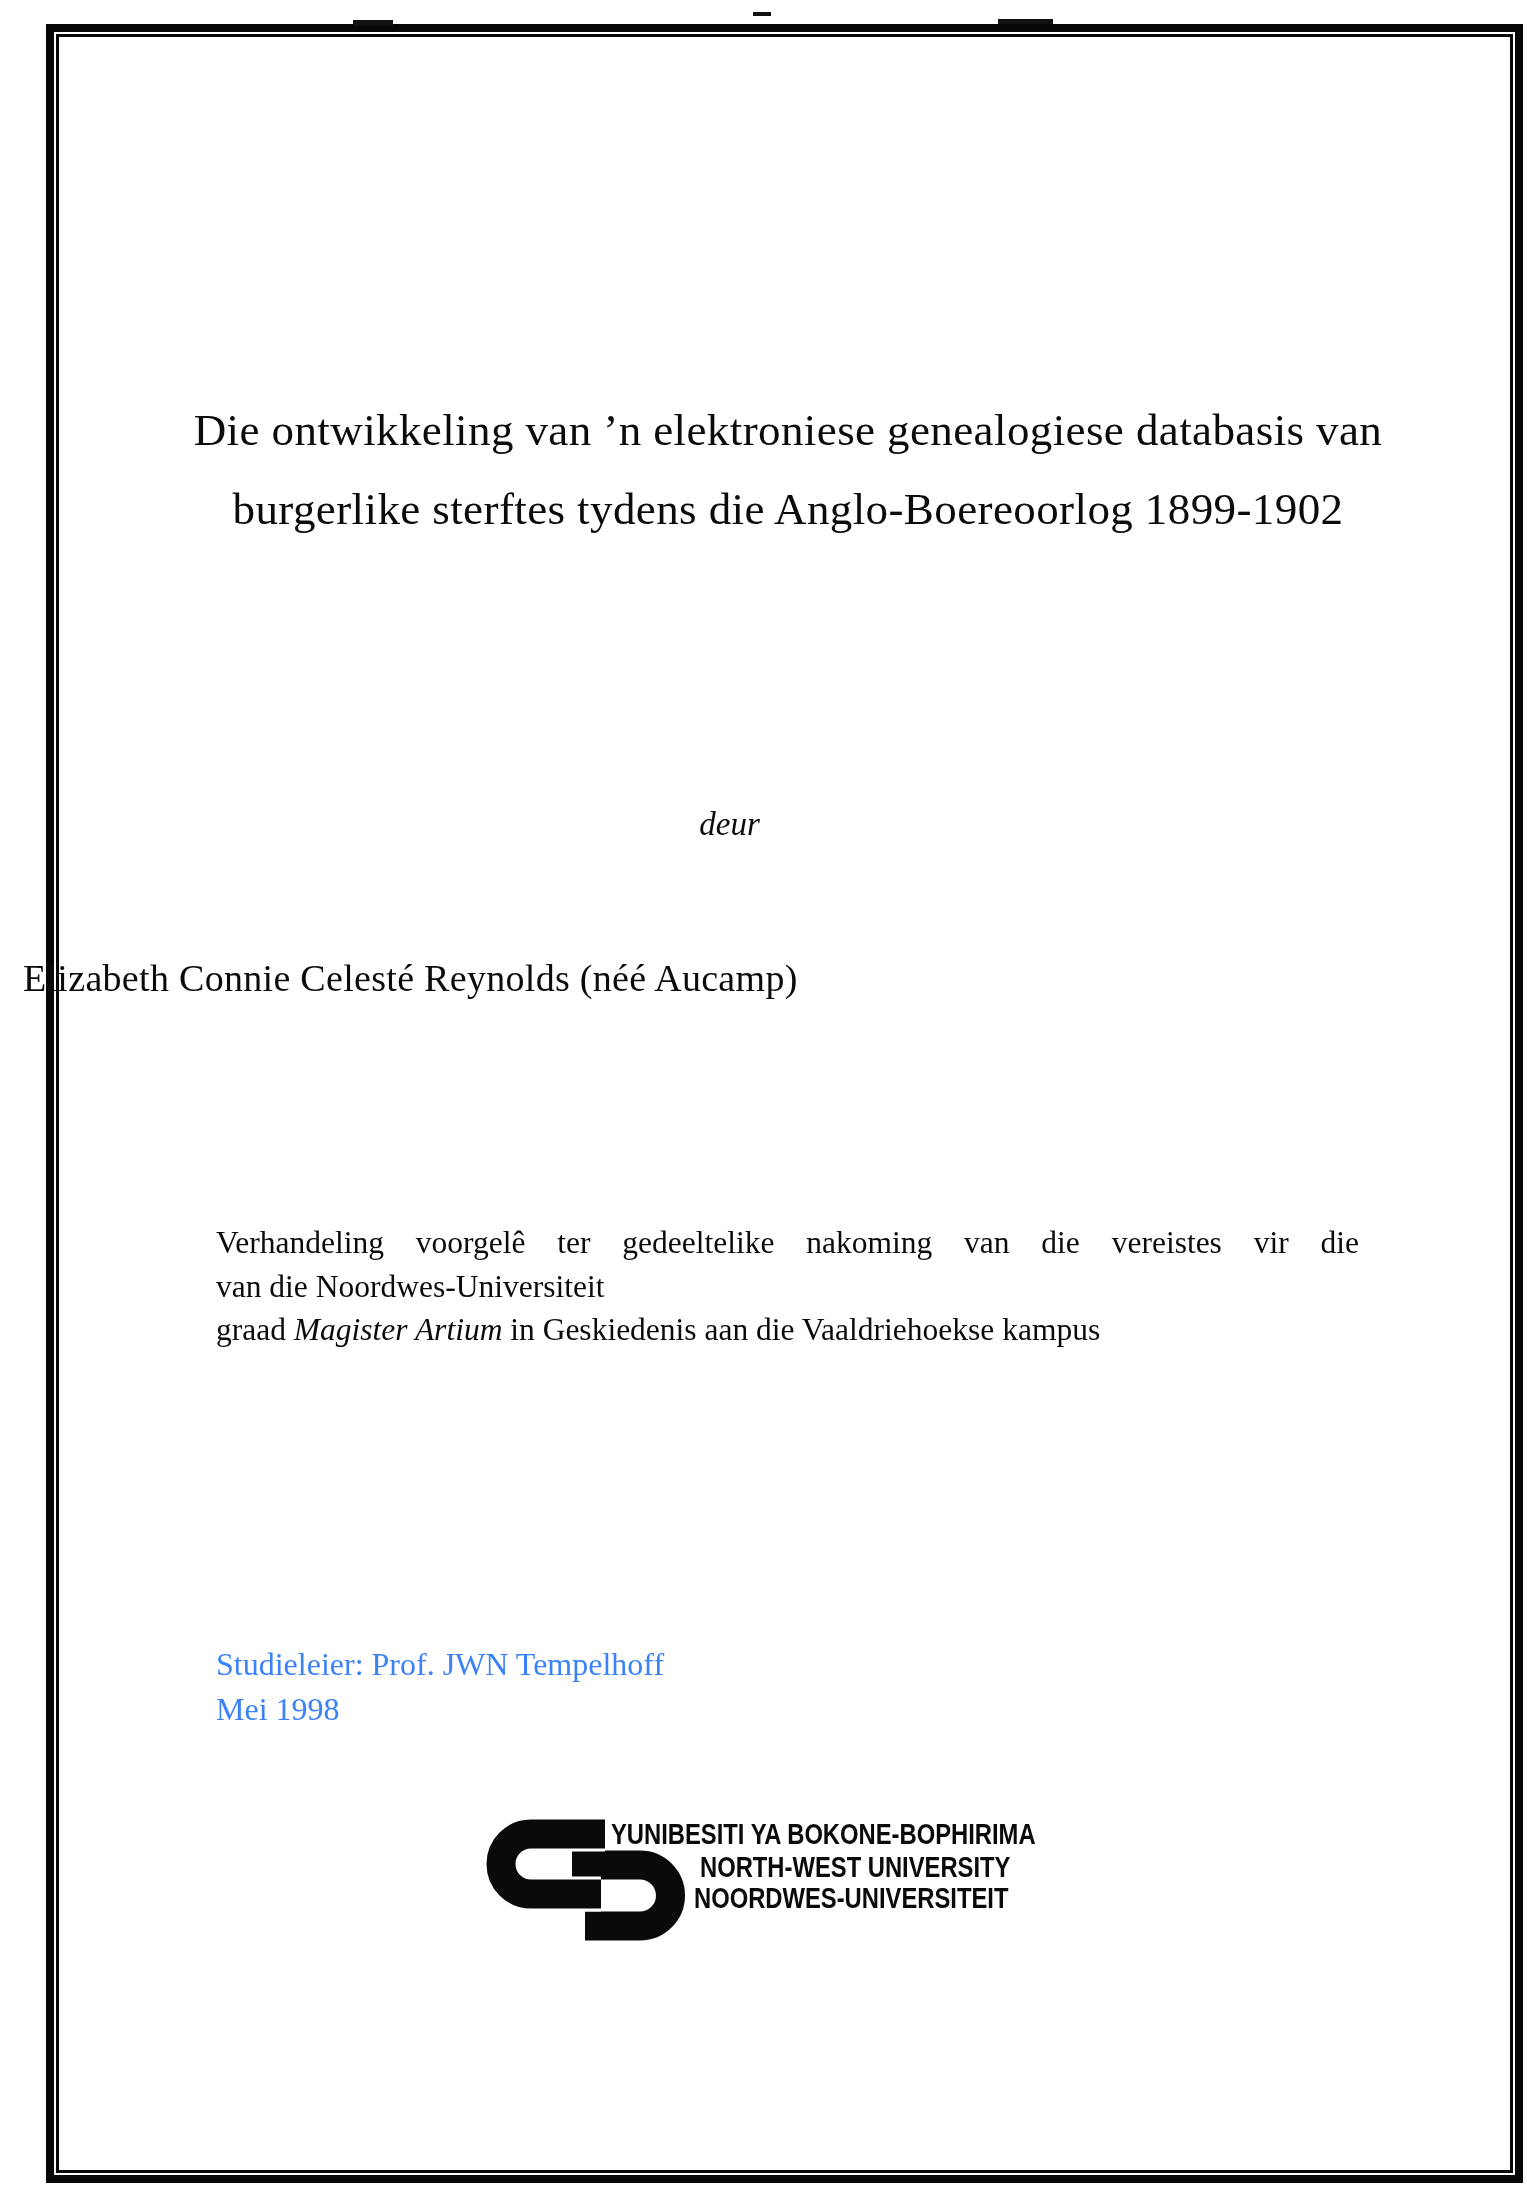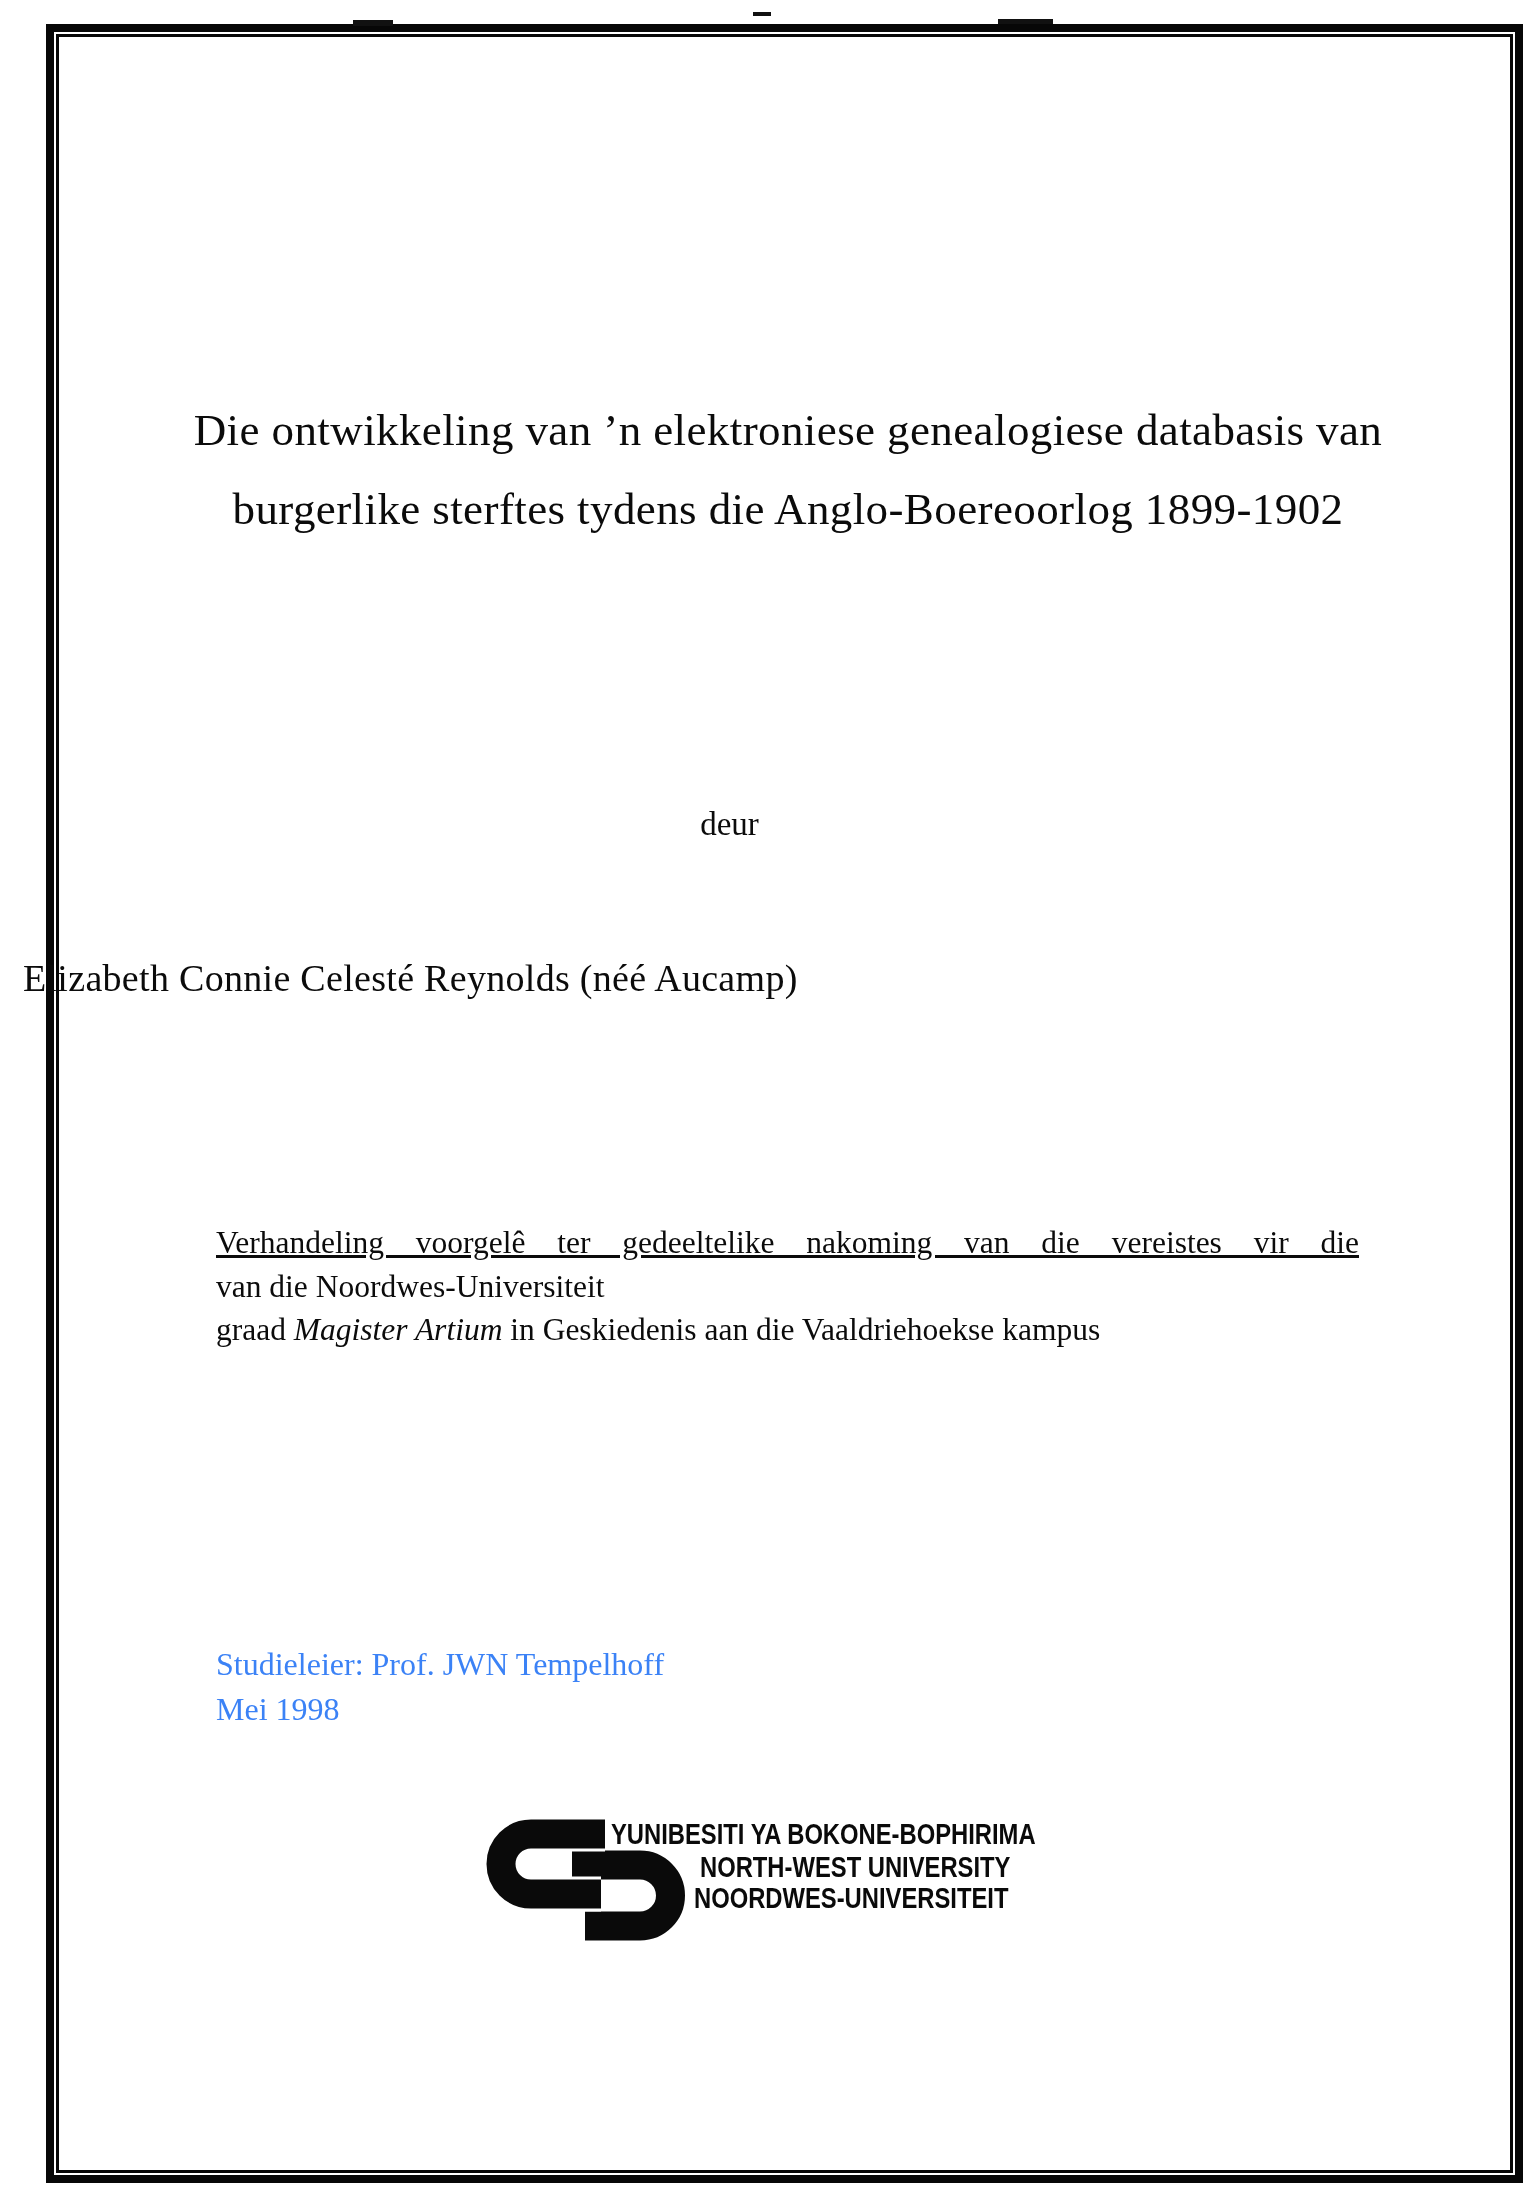--- a/index.html
+++ b/index.html
@@ -43,20 +43,21 @@
     letter-spacing: 0.4px;
     color: #0b0b0b;
   }
   .byline {
     position: absolute;
     left: 0; top: 806px;
     width: 1413px;
     text-align: center;
     font-size: 33px;
     color: #0b0b0b;
+    font-style: italic;
   }
   .author {
     position: absolute;
     left: 0; top: 956px;
     width: 1527px;
     text-align: left;
     font-size: 38px;
     letter-spacing: 0.3px;
     color: #0b0b0b;
   }
@@ -64,21 +65,20 @@
     position: absolute;
     left: 193px; top: 1221px;
     width: 1143px;
     font-size: 31.5px;
     line-height: 43.5px;
     color: #0b0b0b;
   }
   .statement .justified {
     text-align: justify;
     text-align-last: justify;
-    text-decoration: underline;
   }
   .statement .italic { font-style: italic; }
   .supervisor-block {
     position: absolute;
     left: 193px; top: 1642px;
     font-size: 32px;
     line-height: 45px;
     color: #3b82f6;
   }
   .logo {

